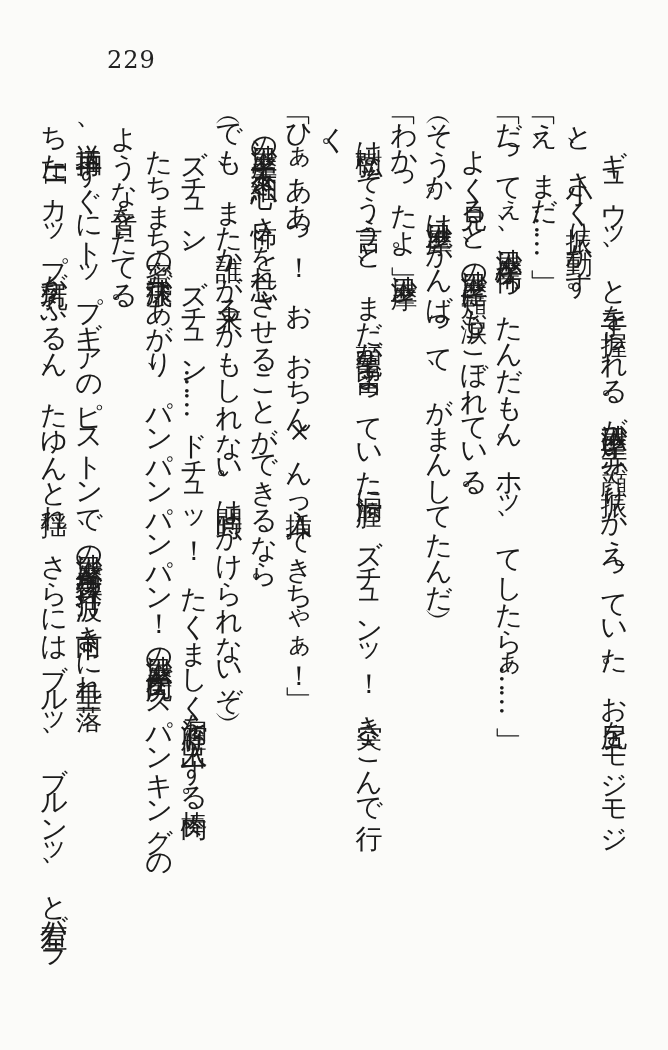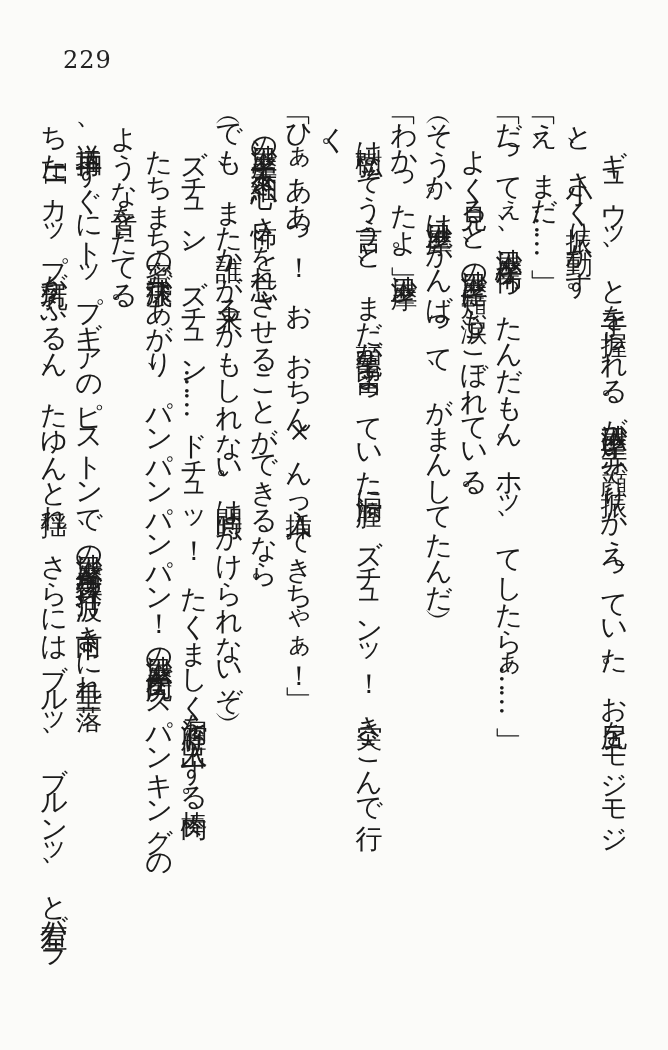--- a/index.html
+++ b/index.html
@@ -11,20 +11,21 @@
     height: 1050px;
     background: #fbfbf9;
     overflow: hidden;
     position: relative;
     font-family: "DejaVu Serif", "Liberation Serif", serif;
     color: #1b1b1b;
   }
   .page {
     position: absolute;
     inset: 0;
+    margin-left: 44px;
   }
   .page-number {
     position: absolute;
     left: 63px;
     top: 46px;
     font-size: 24px;
     letter-spacing: 1px;
     color: #222222;
     font-family: "DejaVu Serif", "Liberation Serif", serif;
   }

